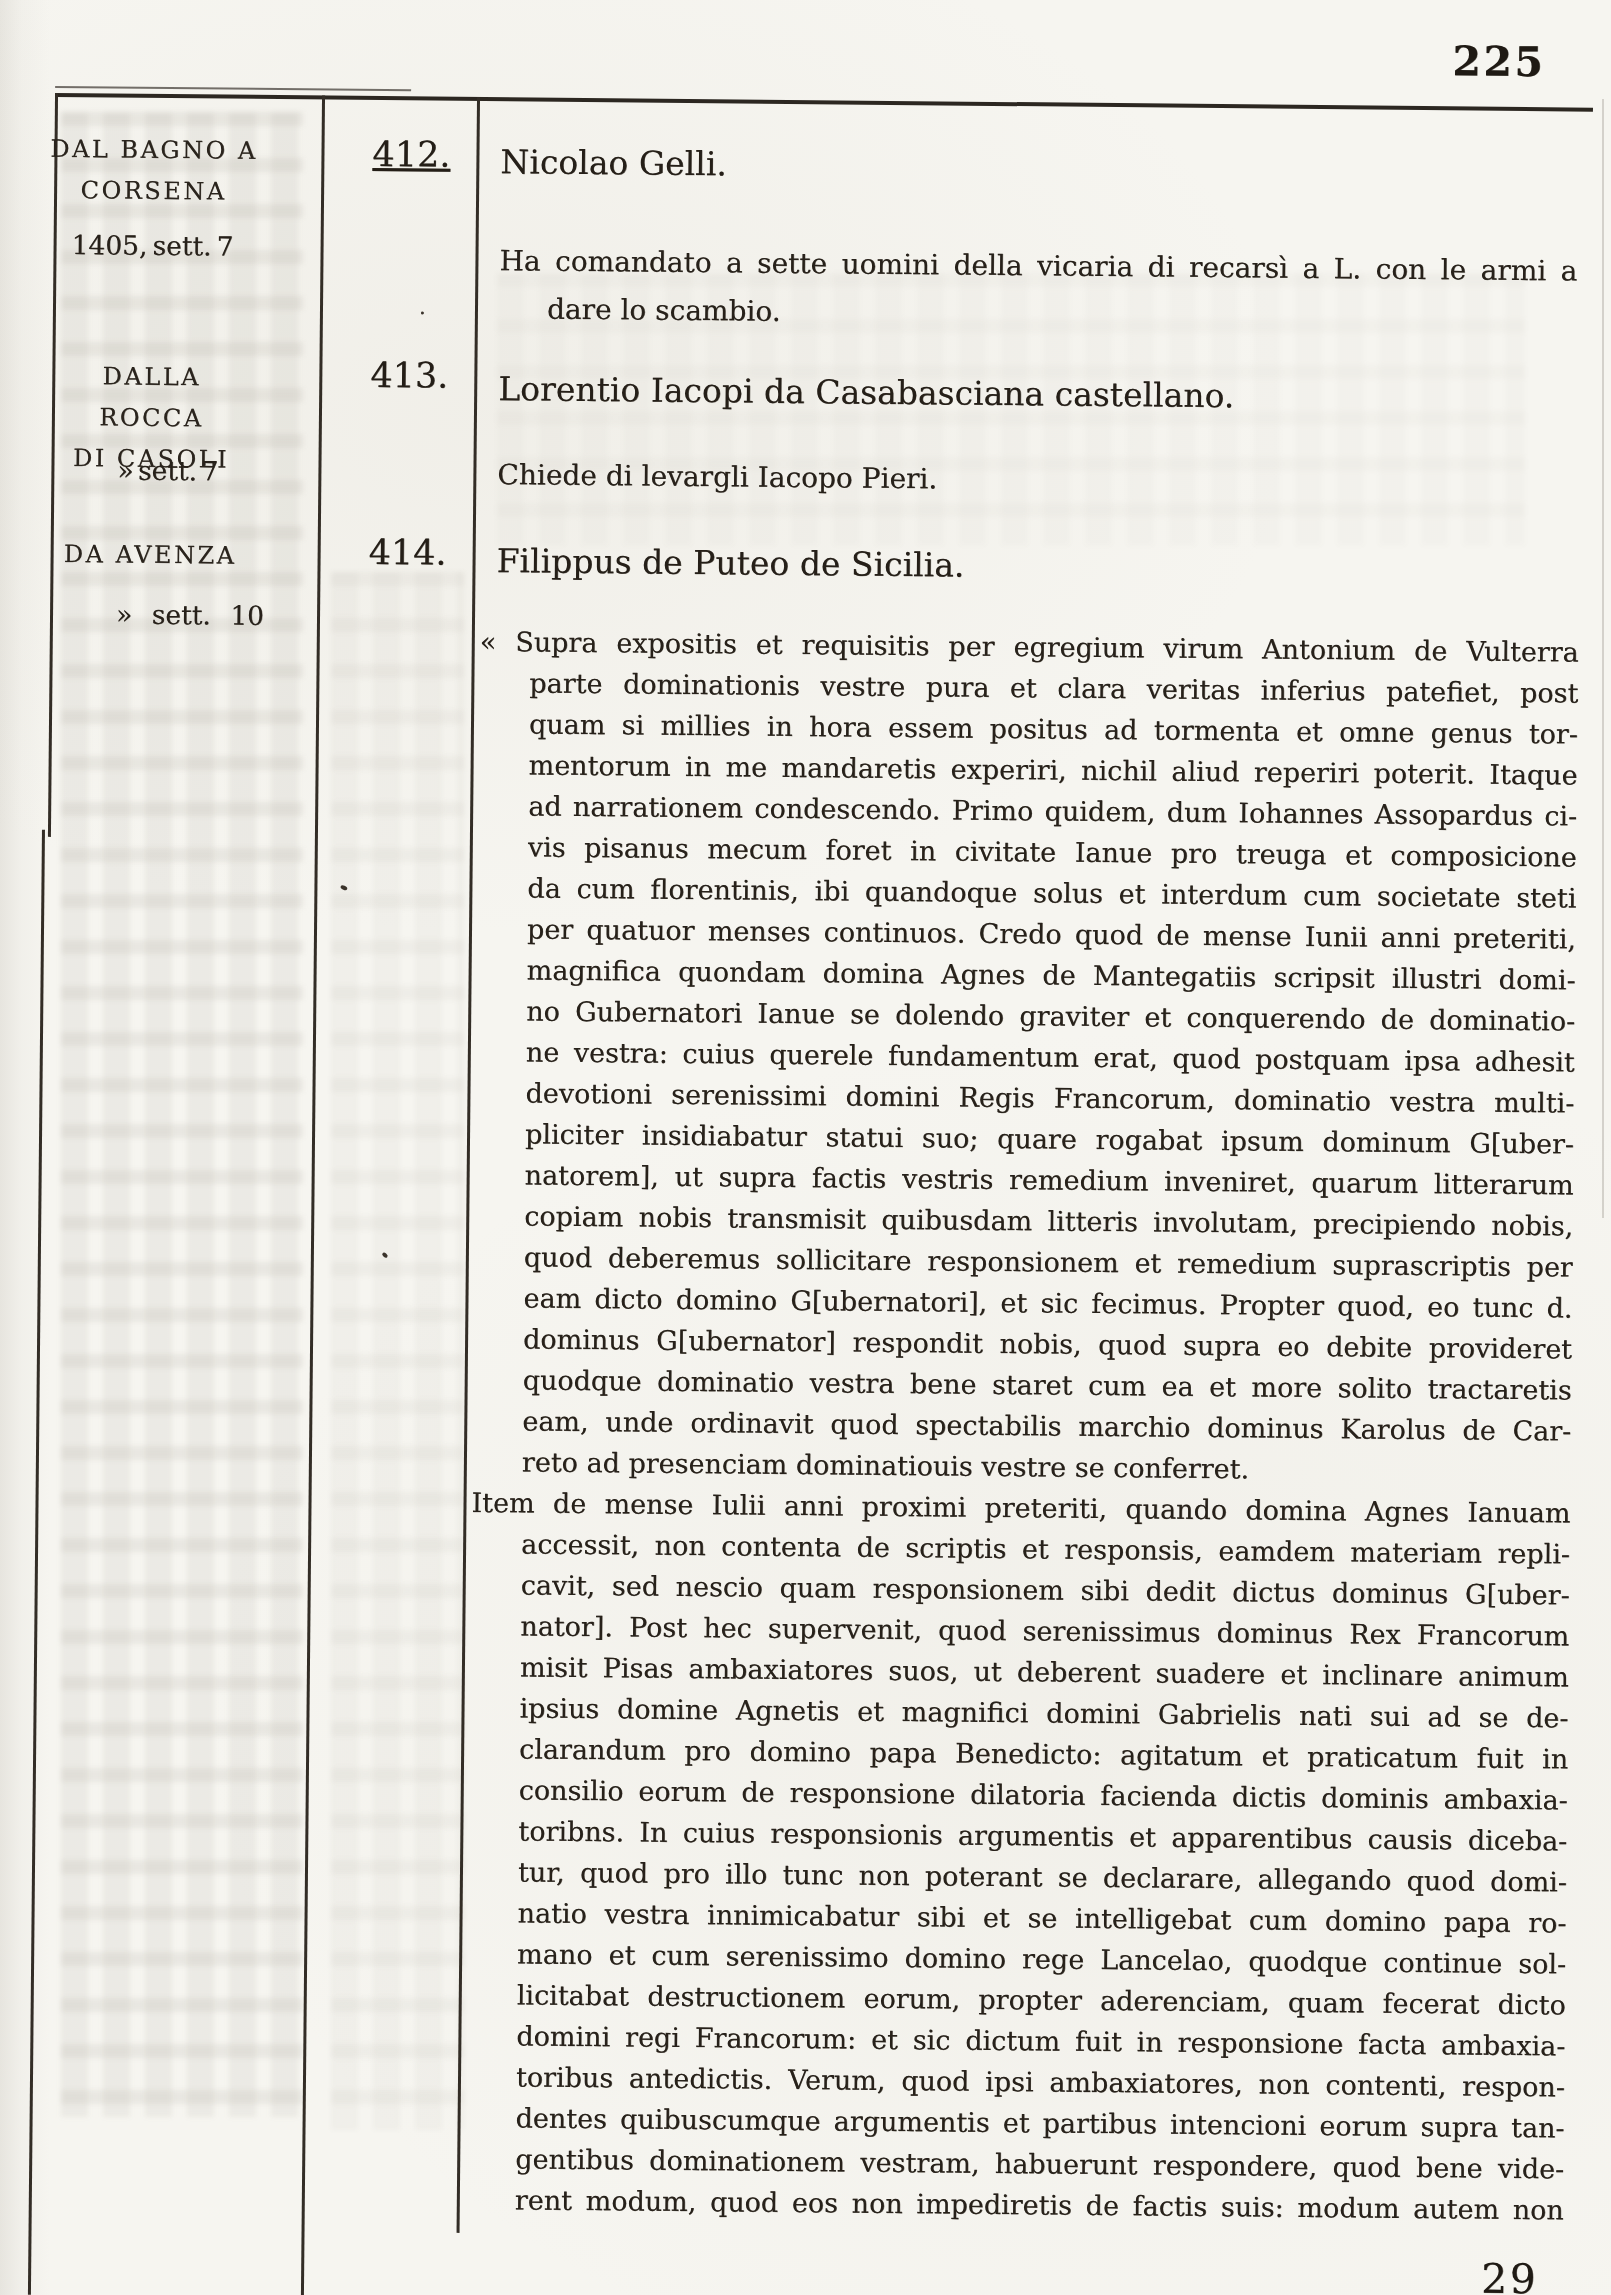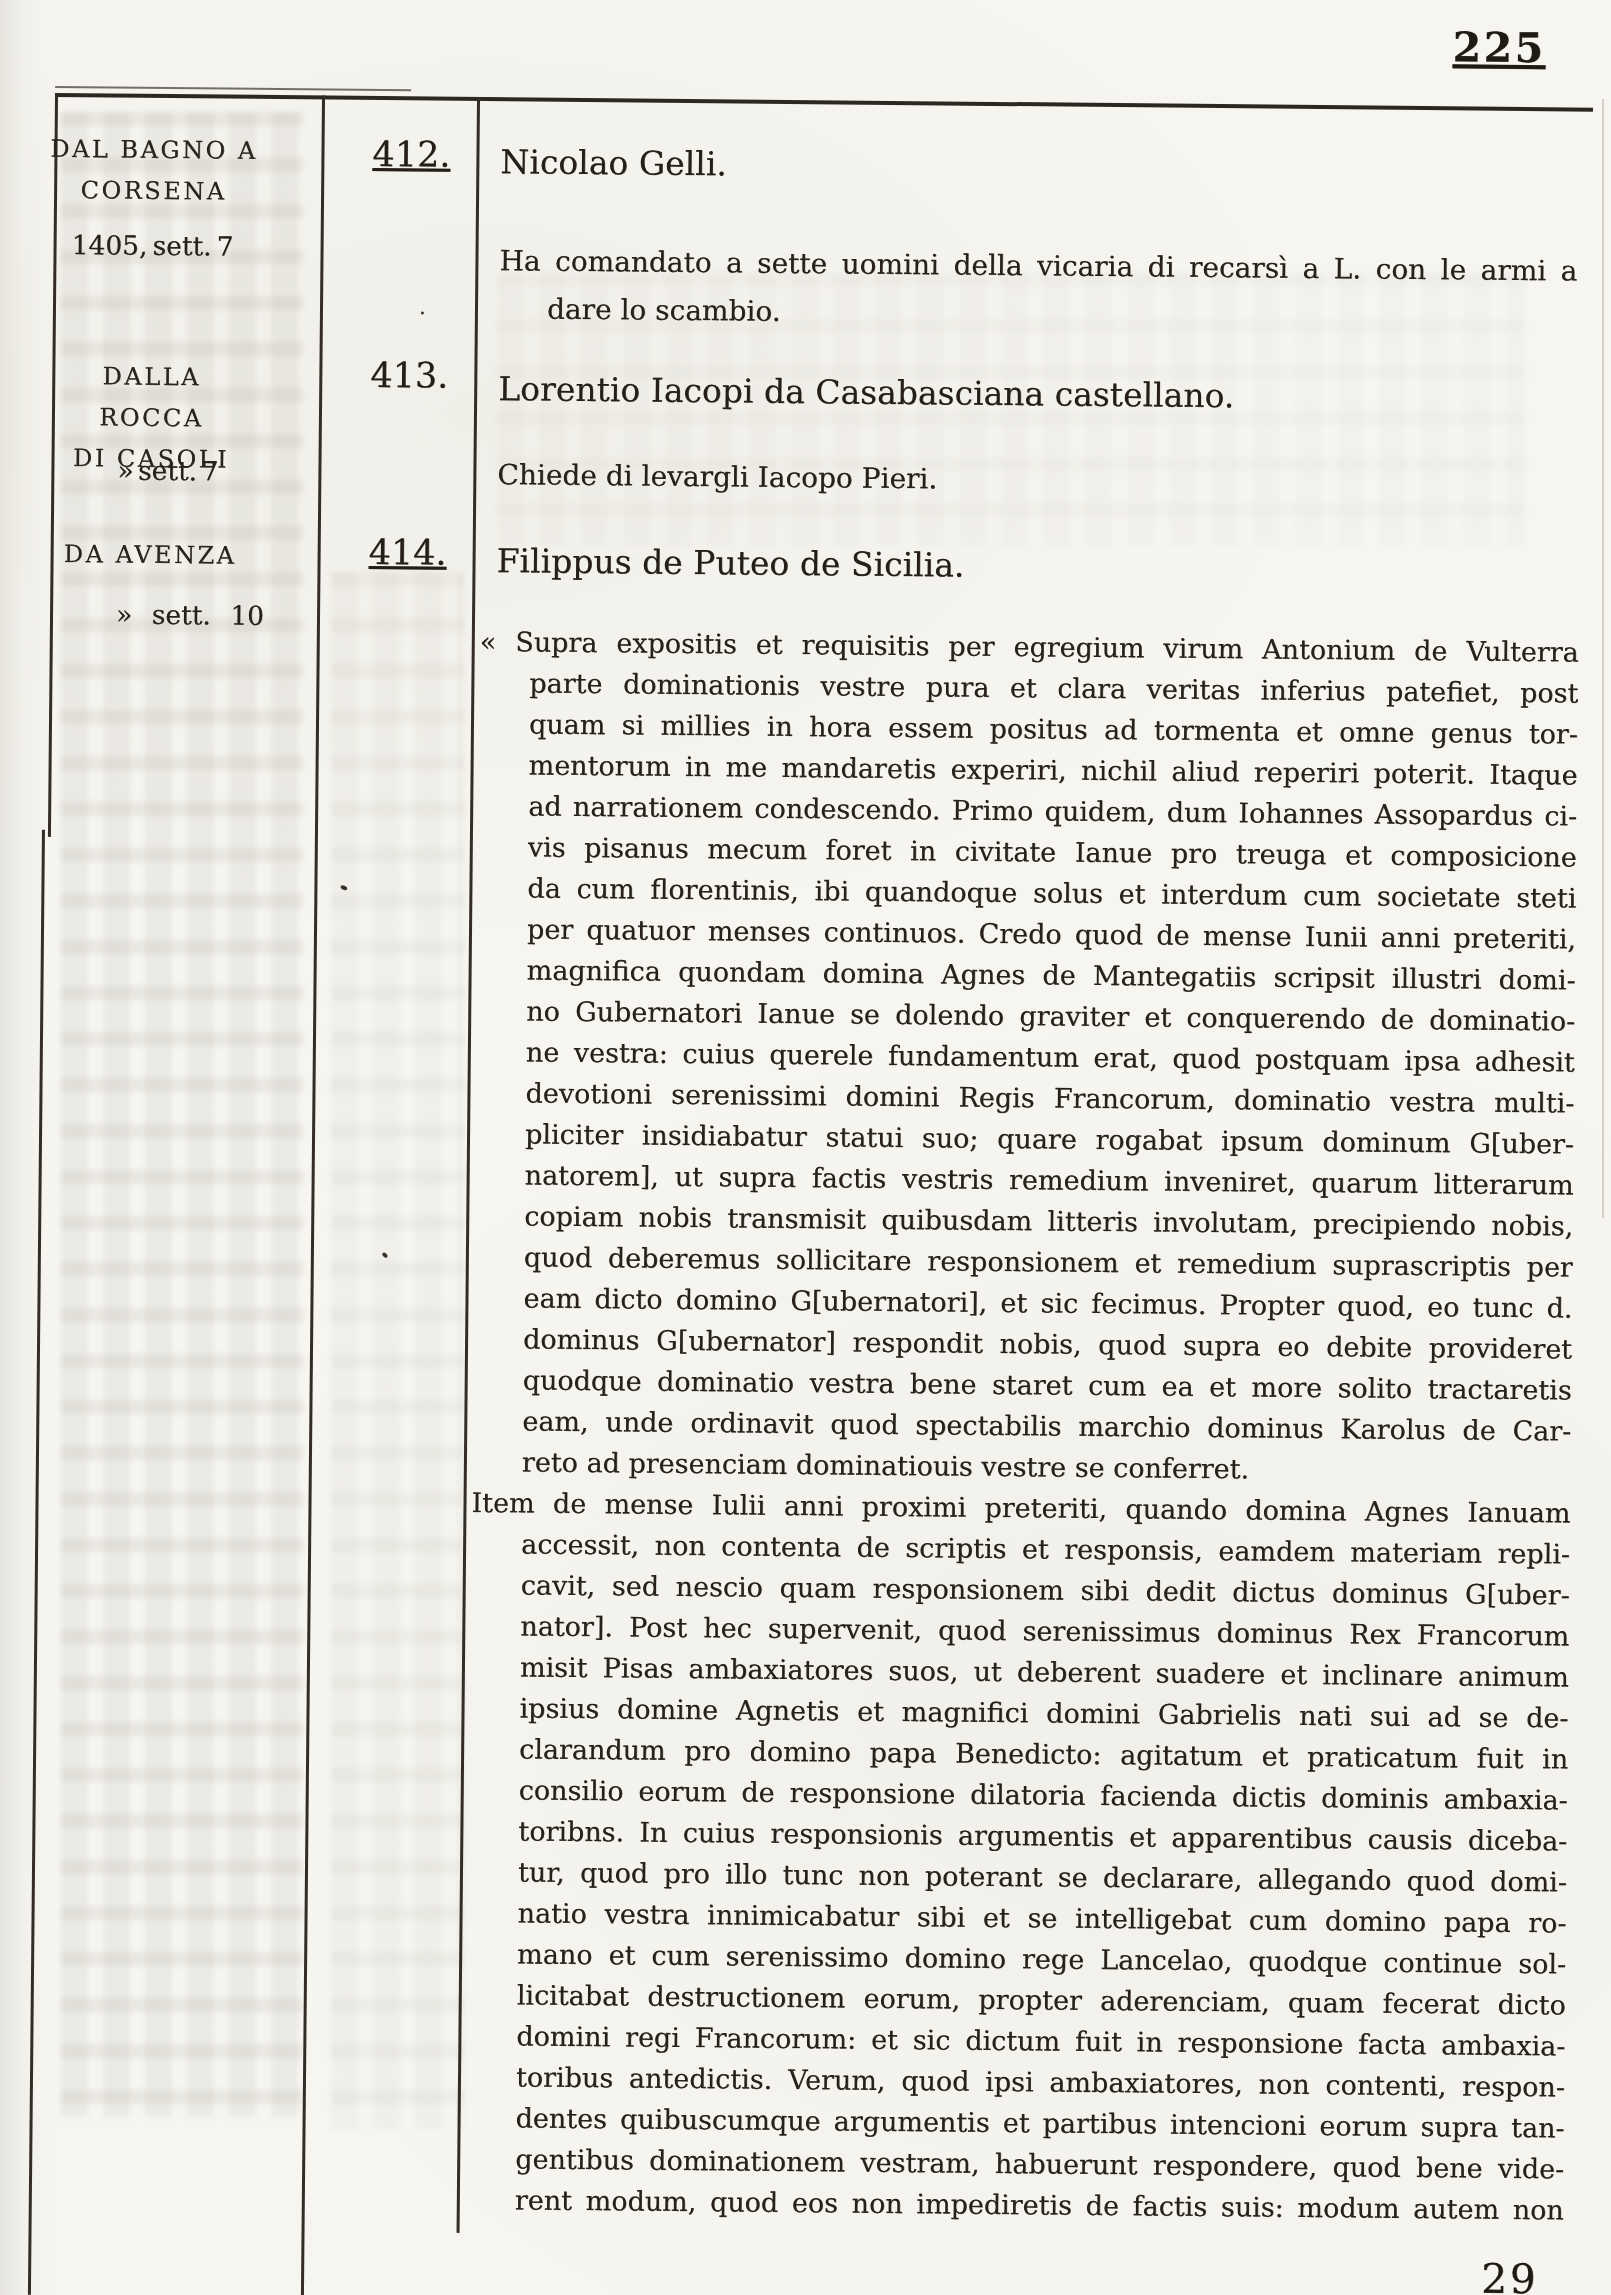--- a/index.html
+++ b/index.html
@@ -75,21 +75,21 @@
 <body>
 
 <div class="page">
 
   <div class="bleed" style="left:61px;top:112px;width:242px;height:2005px;"></div>
   <div class="bleed" style="left:331px;top:572px;width:133px;height:1558px;opacity:.6;"></div>
   <div class="bleed" style="left:497px;top:273px;width:1028px;height:273px;opacity:.35;"></div>
 
   <div class="rot">
 
-    <div class="folio ink" style="left:1452px;top:10px;font-weight:bold;text-decoration:underline;">225</div>
+    <div class="folio ink" style="left:1452px;top:24px;font-weight:bold;">225</div>
 
     <div class="hrule" style="left:55px;top:86px;width:356px;height:1.7px;opacity:.65;"></div>
     <div class="hrule" style="left:55px;top:93px;width:1538px;height:4.1px;"></div>
 
     <div class="vrule" style="left:55px;top:93px;height:744px;"></div>
     <div class="vrule" style="left:49px;top:830px;height:1465px;"></div>
     <div class="vrule" style="left:322px;top:93px;height:2203px;"></div>
     <div class="vrule" style="left:477px;top:93px;height:2136px;"></div>
 
     <div class="place ink" style="top:129px;">
@@ -120,21 +120,21 @@
     <div class="bodyline ink" style="left:501px;top:449px;width:1077px;">Chiede di levargli Iacopo Pieri.</div>
 
     <div class="place ink" style="top:534px;">
       <div>DA AVENZA</div>
     </div>
     <div class="daterow ink" style="left:121px;top:598px;width:148px;">
       <span>»</span>
       <span>sett.</span>
       <span>10</span>
     </div>
-    <div class="entnum ink" style="top:529px;text-decoration:underline;">414.</div>
+    <div class="entnum ink" style="top:529px;">414.</div>
     <div class="heading ink" style="top:537px;">Filippus de Puteo de Sicilia.</div>
 
     <div class="quote ink">
       <div class="qline qfirst">« Supra expositis et requisitis per egregium virum Antonium de Vulterra</div>
       <div class="qlines">
         
       <div class="qline">parte dominationis vestre pura et clara veritas inferius patefiet, post</div><div class="qline">quam si millies in hora essem positus ad tormenta et omne genus tor-</div><div class="qline">mentorum in me mandaretis experiri, nichil aliud reperiri poterit. Itaque</div><div class="qline">ad narrationem condescendo. Primo quidem, dum Iohannes Assopardus ci-</div><div class="qline">vis pisanus mecum foret in civitate Ianue pro treuga et composicione facien-</div><div class="qline">da cum florentinis, ibi quandoque solus et interdum cum societate steti</div><div class="qline">per quatuor menses continuos. Credo quod de mense Iunii anni preteriti,</div><div class="qline">magnifica quondam domina Agnes de Mantegatiis scripsit illustri domi-</div><div class="qline">no Gubernatori Ianue se dolendo graviter et conquerendo de dominatio-</div><div class="qline">ne vestra: cuius querele fundamentum erat, quod postquam ipsa adhesit</div><div class="qline">devotioni serenissimi domini Regis Francorum, dominatio vestra multi-</div><div class="qline">pliciter insidiabatur statui suo; quare rogabat ipsum dominum G[uber-</div><div class="qline">natorem], ut supra factis vestris remedium inveniret, quarum litterarum</div><div class="qline">copiam nobis transmisit quibusdam litteris involutam, precipiendo nobis,</div><div class="qline">quod deberemus sollicitare responsionem et remedium suprascriptis per</div><div class="qline">eam dicto domino G[ubernatori], et sic fecimus. Propter quod, eo tunc d.</div><div class="qline">dominus G[ubernator] respondit nobis, quod supra eo debite provideret</div><div class="qline">quodque dominatio vestra bene staret cum ea et more solito tractaretis</div><div class="qline">eam, unde ordinavit quod spectabilis marchio dominus Karolus de Car-</div></div>
       <div class="qline qplain">reto ad presenciam dominatiouis vestre se conferret.</div>
       <div class="qline qfirst">Item de mense Iulii anni proximi preteriti, quando domina Agnes Ianuam</div>
       <div class="qlines">

